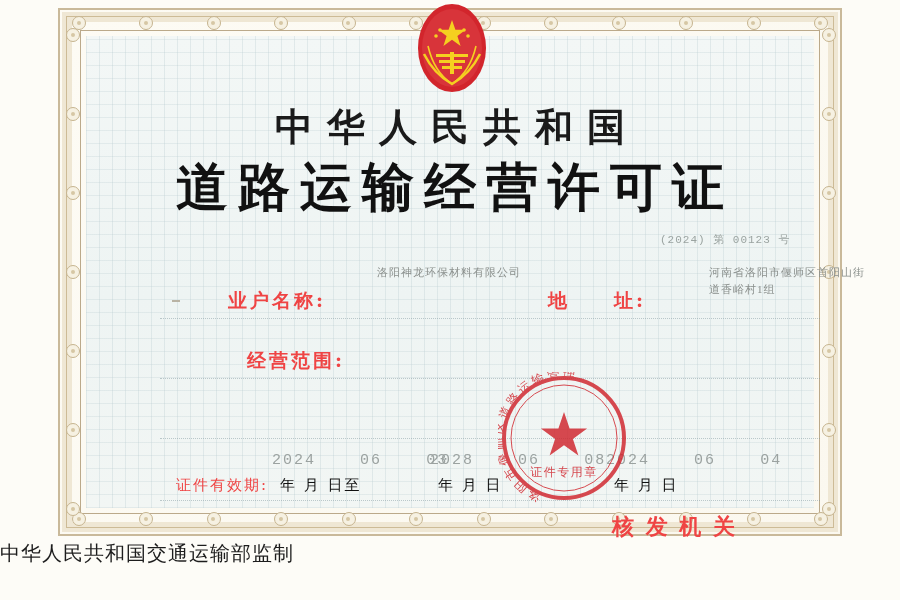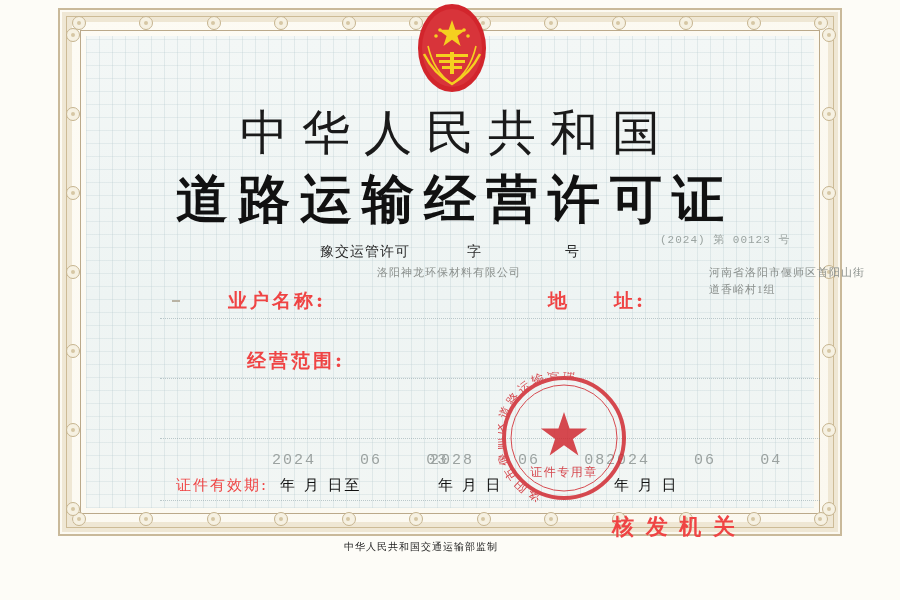--- a/index.html
+++ b/index.html
@@ -117,22 +117,22 @@
   .title-block {
     position: absolute;
     left: 0;
     top: 104px;
     width: 900px;
     text-align: center;
     z-index: 5;
   }
   .title-main {
     font-family: "DejaVu Serif", "Liberation Serif", serif;
-    font-size: 48px;
-    font-weight: 400;
+    font-size: 38px;
+    font-weight: 700;
     letter-spacing: 14px;
     color: #1a1a1a;
     text-indent: 14px;
     line-height: 1.2;
   }
   .title-sub {
     font-family: "DejaVu Serif", "Liberation Serif", serif;
     font-size: 52px;
     font-weight: 700;
     letter-spacing: 10px;
@@ -252,23 +252,23 @@
     z-index: 7;
     opacity: 0.82;
   }
 
   
   .footer {
     position: absolute;
     left: 0;
     top: 540px;
     width: 842px;
-    text-align: center;
-    font-family: "DejaVu Serif", "Liberation Serif", serif;
-    font-size: 10px;
+    text-align: left;
+    font-family: "DejaVu Serif", "Liberation Serif", serif;
+    font-size: 20px;
     color: #1d1d1d;
     letter-spacing: 1px;
   }
 
   .corner-mark {
     position: absolute;
     left: 172px;
     top: 300px;
     width: 8px;
     height: 2px;
@@ -350,27 +350,20 @@
     <path d="M60 44 q-6 26 -24 38" fill="none" stroke="#f5d020" stroke-width="1.6"></path>
   </svg>
 
   <div class="title-block">
     <div class="title-main">中华人民共和国</div>
     <div class="title-sub">道路运输经营许可证</div>
   </div>
 
   <div class="doc-code">(2024) 第 00123 号</div>
 
-  <div class="serial-line">
-    <span>豫交运管许可</span>
-    <span class="gap-a"></span>
-    <span>字</span>
-    <span class="gap-b"></span>
-    <span>号</span>
-  </div>
 
   <div class="corner-mark"></div>
 
   <div class="field-label lbl-name">业户名称:</div>
   <div class="field-value val-name">洛阳神龙环保材料有限公司</div>
 
   <div class="field-label lbl-addr">地　　址:</div>
   <div class="field-value val-addr">河南省洛阳市偃师区首阳山街道香峪村1组</div>
 
   <div class="field-label lbl-scope">经营范围:</div>

